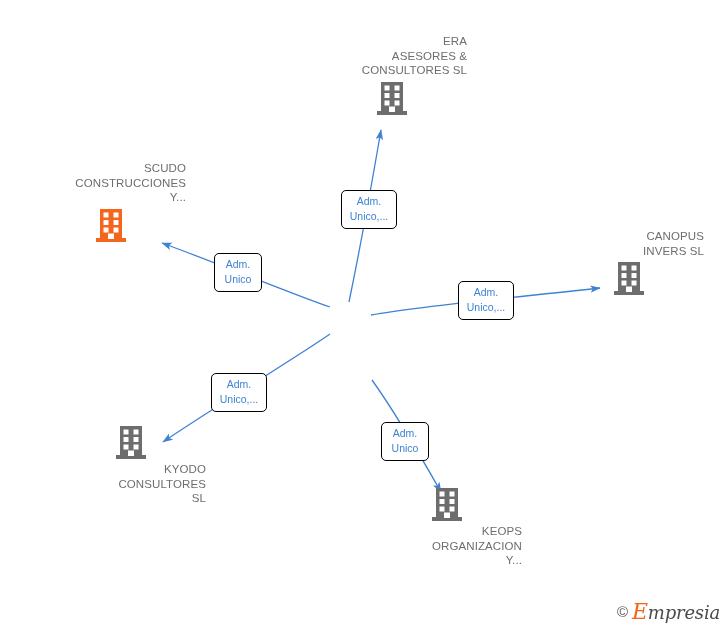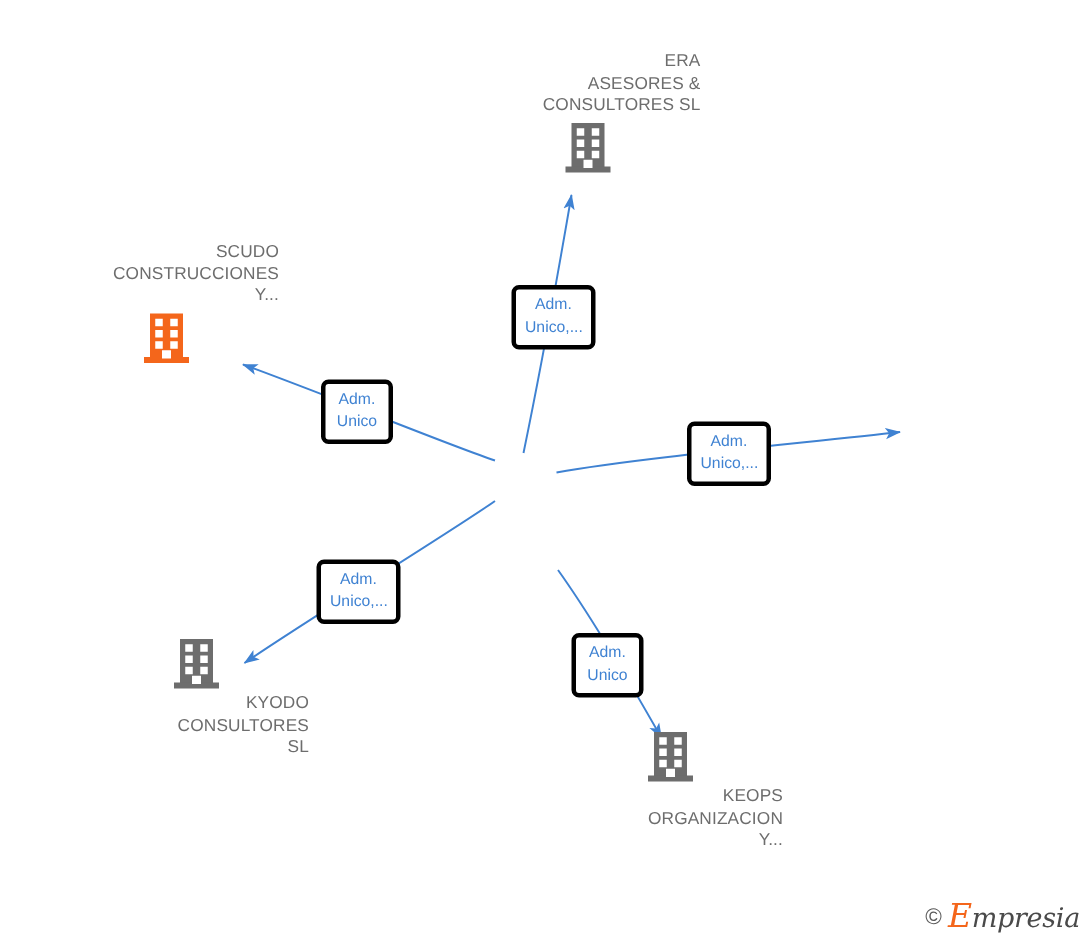--- a/index.html
+++ b/index.html
@@ -41,21 +41,21 @@
   .node-icon {
     display: block;
     margin: 0 auto;
   }
   .node.label-top .node-icon { margin-top: 2px; }
   .node.label-bottom .node-label { margin-top: 2px; }
 
   .edge-label {
     position: absolute;
     box-sizing: border-box;
-    border: 3px solid #000000;
+    border: 1px solid #000000;
     border-radius: 5px;
     background: #ffffff;
     color: #3f82d2;
     font-size: 10.5px;
     line-height: 15px;
     text-align: center;
     padding: 3px 6px 4px 6px;
     white-space: pre-line;
     z-index: 5;
   }
@@ -135,20 +135,35 @@
       <rect x="9.5" y="5.5" width="5" height="5" fill="#ffffff"></rect>
       <rect x="19.5" y="5.5" width="5" height="5" fill="#ffffff"></rect>
       <rect x="9.5" y="13" width="5" height="5" fill="#ffffff"></rect>
       <rect x="19.5" y="13" width="5" height="5" fill="#ffffff"></rect>
       <rect x="9.5" y="20.5" width="5" height="5" fill="#ffffff"></rect>
       <rect x="19.5" y="20.5" width="5" height="5" fill="#ffffff"></rect>
       <rect x="14" y="26.5" width="6" height="5.5" fill="#ffffff"></rect>
     </svg>
   </div>
 
+  <div class="node label-top" style="left:629px; top:229px;">
+    <div class="node-label">CANOPUS
+INVERS  SL</div>
+    <svg class="node-icon" width="34" height="36" viewBox="0 0 34 36">
+      <rect x="6" y="2" width="22" height="30" fill="#6d6d6d"></rect>
+      <rect x="2" y="31" width="30" height="4" fill="#6d6d6d"></rect>
+      <rect x="9.5" y="5.5" width="5" height="5" fill="#ffffff"></rect>
+      <rect x="19.5" y="5.5" width="5" height="5" fill="#ffffff"></rect>
+      <rect x="9.5" y="13" width="5" height="5" fill="#ffffff"></rect>
+      <rect x="19.5" y="13" width="5" height="5" fill="#ffffff"></rect>
+      <rect x="9.5" y="20.5" width="5" height="5" fill="#ffffff"></rect>
+      <rect x="19.5" y="20.5" width="5" height="5" fill="#ffffff"></rect>
+      <rect x="14" y="26.5" width="6" height="5.5" fill="#ffffff"></rect>
+    </svg>
+  </div>
 
   <div class="node label-bottom" style="left:131px; top:424px;">
     <svg class="node-icon" width="34" height="36" viewBox="0 0 34 36">
       <rect x="6" y="2" width="22" height="30" fill="#6d6d6d"></rect>
       <rect x="2" y="31" width="30" height="4" fill="#6d6d6d"></rect>
       <rect x="9.5" y="5.5" width="5" height="5" fill="#ffffff"></rect>
       <rect x="19.5" y="5.5" width="5" height="5" fill="#ffffff"></rect>
       <rect x="9.5" y="13" width="5" height="5" fill="#ffffff"></rect>
       <rect x="19.5" y="13" width="5" height="5" fill="#ffffff"></rect>
       <rect x="9.5" y="20.5" width="5" height="5" fill="#ffffff"></rect>

